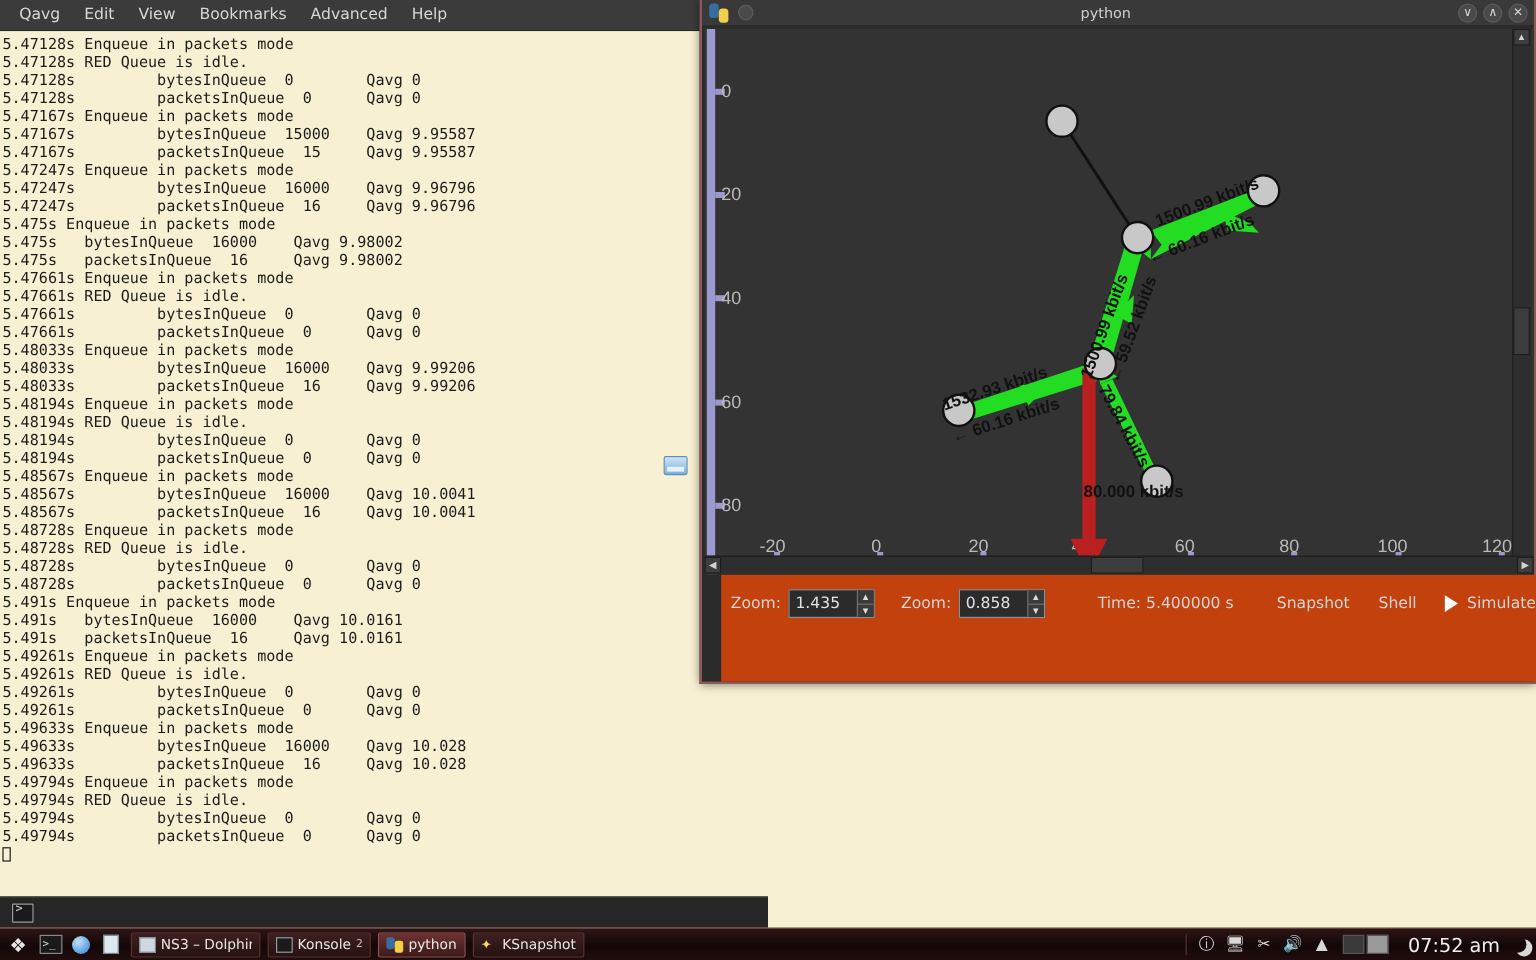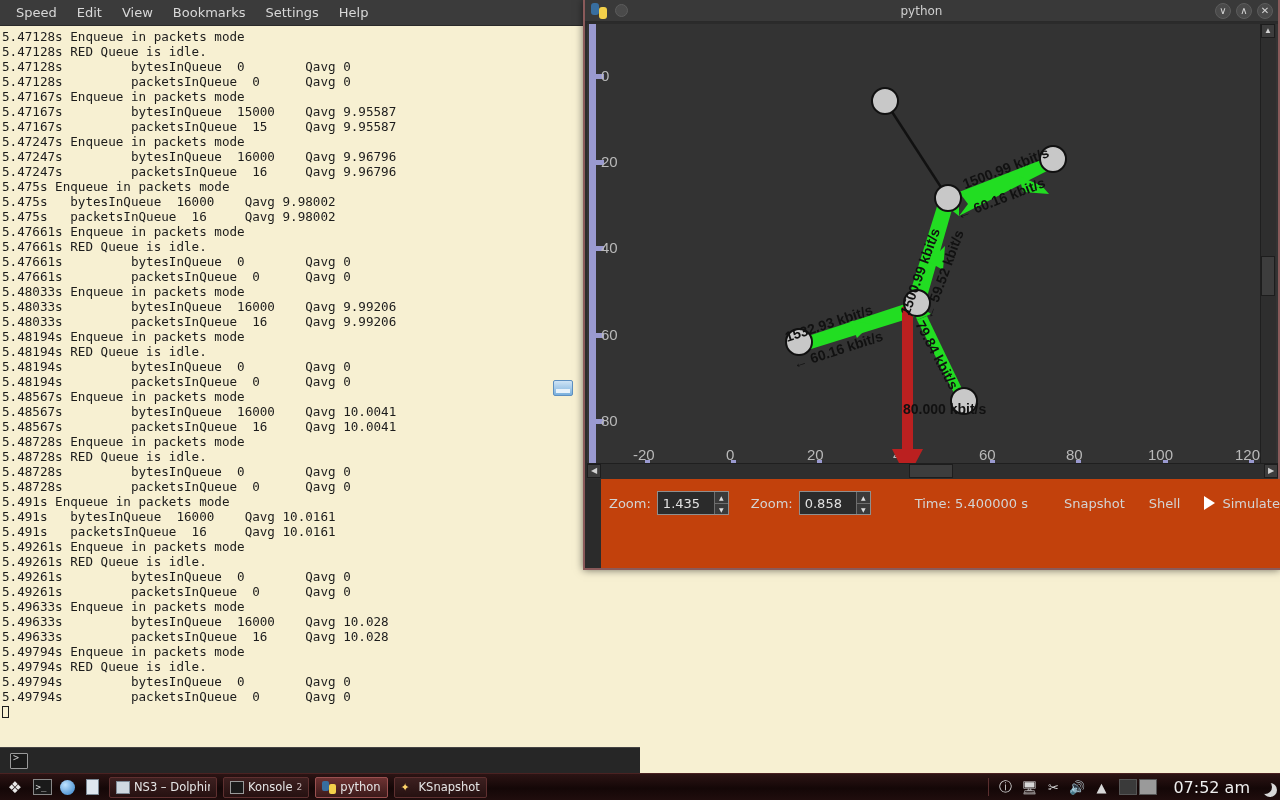--- a/index.html
+++ b/index.html
@@ -226,25 +226,25 @@
           box-shadow: 5px 3px 0 0 #d8d8d8; margin-right: 8px; }
 </style>
 </head>
 <body>
 
 <div id="root">
 
   <div class="konsole">
 
     <div class="menubar">
-      <div class="menu-item">Speed</div>
+      <div class="menu-item">Qavg</div>
       <div class="menu-item">Edit</div>
       <div class="menu-item">View</div>
       <div class="menu-item">Bookmarks</div>
-      <div class="menu-item">Settings</div>
+      <div class="menu-item">Advanced</div>
       <div class="menu-item">Help</div>
     </div>
 
     <div class="term-body" id="term-body"><div class="term-line">5.47128s Enqueue in packets mode</div><div class="term-line">5.47128s RED Queue is idle.</div><div class="term-line">5.47128s         bytesInQueue  0        Qavg 0</div><div class="term-line">5.47128s         packetsInQueue  0      Qavg 0</div><div class="term-line">5.47167s Enqueue in packets mode</div><div class="term-line">5.47167s         bytesInQueue  15000    Qavg 9.95587</div><div class="term-line">5.47167s         packetsInQueue  15     Qavg 9.95587</div><div class="term-line">5.47247s Enqueue in packets mode</div><div class="term-line">5.47247s         bytesInQueue  16000    Qavg 9.96796</div><div class="term-line">5.47247s         packetsInQueue  16     Qavg 9.96796</div><div class="term-line">5.475s Enqueue in packets mode</div><div class="term-line">5.475s   bytesInQueue  16000    Qavg 9.98002</div><div class="term-line">5.475s   packetsInQueue  16     Qavg 9.98002</div><div class="term-line">5.47661s Enqueue in packets mode</div><div class="term-line">5.47661s RED Queue is idle.</div><div class="term-line">5.47661s         bytesInQueue  0        Qavg 0</div><div class="term-line">5.47661s         packetsInQueue  0      Qavg 0</div><div class="term-line">5.48033s Enqueue in packets mode</div><div class="term-line">5.48033s         bytesInQueue  16000    Qavg 9.99206</div><div class="term-line">5.48033s         packetsInQueue  16     Qavg 9.99206</div><div class="term-line">5.48194s Enqueue in packets mode</div><div class="term-line">5.48194s RED Queue is idle.</div><div class="term-line">5.48194s         bytesInQueue  0        Qavg 0</div><div class="term-line">5.48194s         packetsInQueue  0      Qavg 0</div><div class="term-line">5.48567s Enqueue in packets mode</div><div class="term-line">5.48567s         bytesInQueue  16000    Qavg 10.0041</div><div class="term-line">5.48567s         packetsInQueue  16     Qavg 10.0041</div><div class="term-line">5.48728s Enqueue in packets mode</div><div class="term-line">5.48728s RED Queue is idle.</div><div class="term-line">5.48728s         bytesInQueue  0        Qavg 0</div><div class="term-line">5.48728s         packetsInQueue  0      Qavg 0</div><div class="term-line">5.491s Enqueue in packets mode</div><div class="term-line">5.491s   bytesInQueue  16000    Qavg 10.0161</div><div class="term-line">5.491s   packetsInQueue  16     Qavg 10.0161</div><div class="term-line">5.49261s Enqueue in packets mode</div><div class="term-line">5.49261s RED Queue is idle.</div><div class="term-line">5.49261s         bytesInQueue  0        Qavg 0</div><div class="term-line">5.49261s         packetsInQueue  0      Qavg 0</div><div class="term-line">5.49633s Enqueue in packets mode</div><div class="term-line">5.49633s         bytesInQueue  16000    Qavg 10.028</div><div class="term-line">5.49633s         packetsInQueue  16     Qavg 10.028</div><div class="term-line">5.49794s Enqueue in packets mode</div><div class="term-line">5.49794s RED Queue is idle.</div><div class="term-line">5.49794s         bytesInQueue  0        Qavg 0</div><div class="term-line">5.49794s         packetsInQueue  0      Qavg 0</div><div class="term-line"><span class="term-cursor"></span></div></div>
 
     <div class="konsole-statusbar">
       <div class="sb-icon"></div>
     </div>
 
     <div class="desktop-icon"></div>

